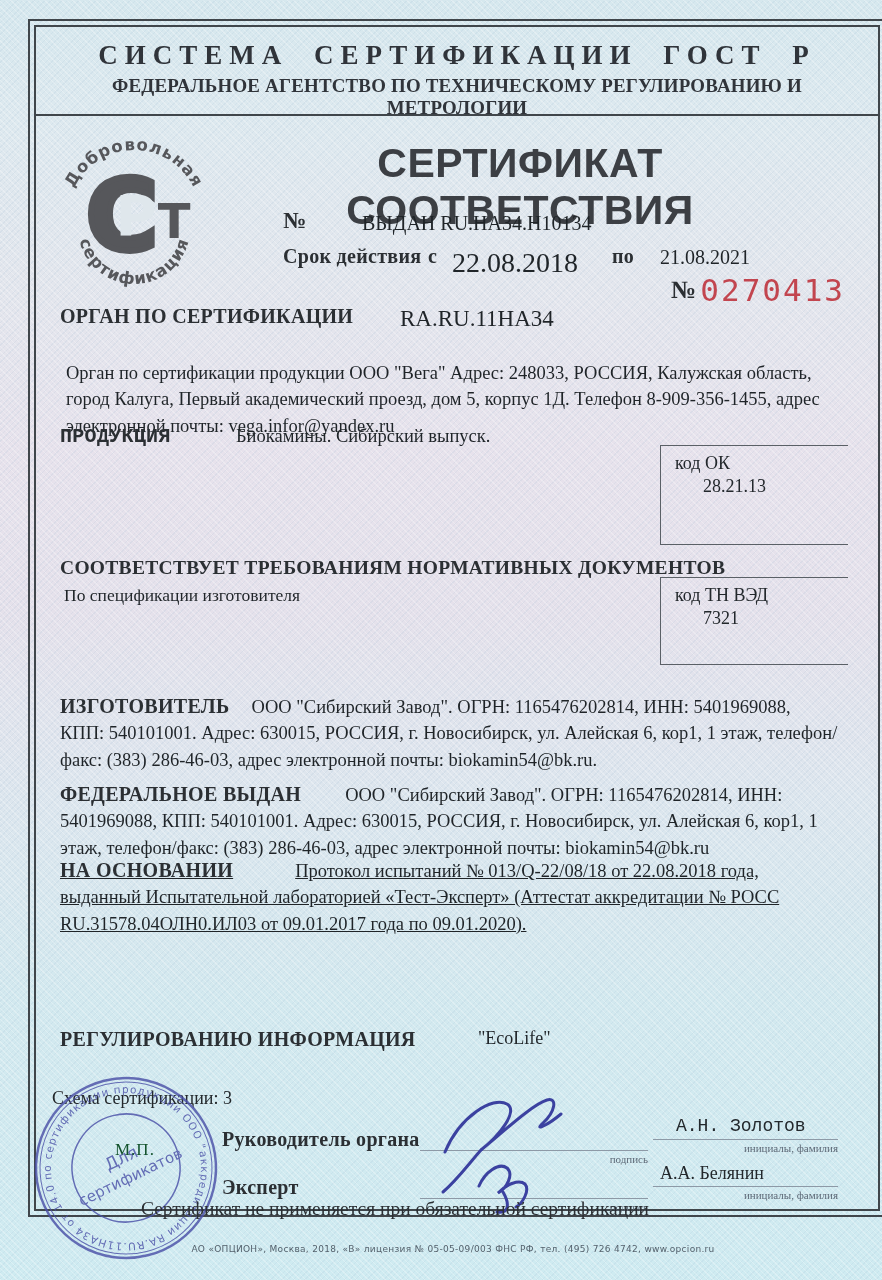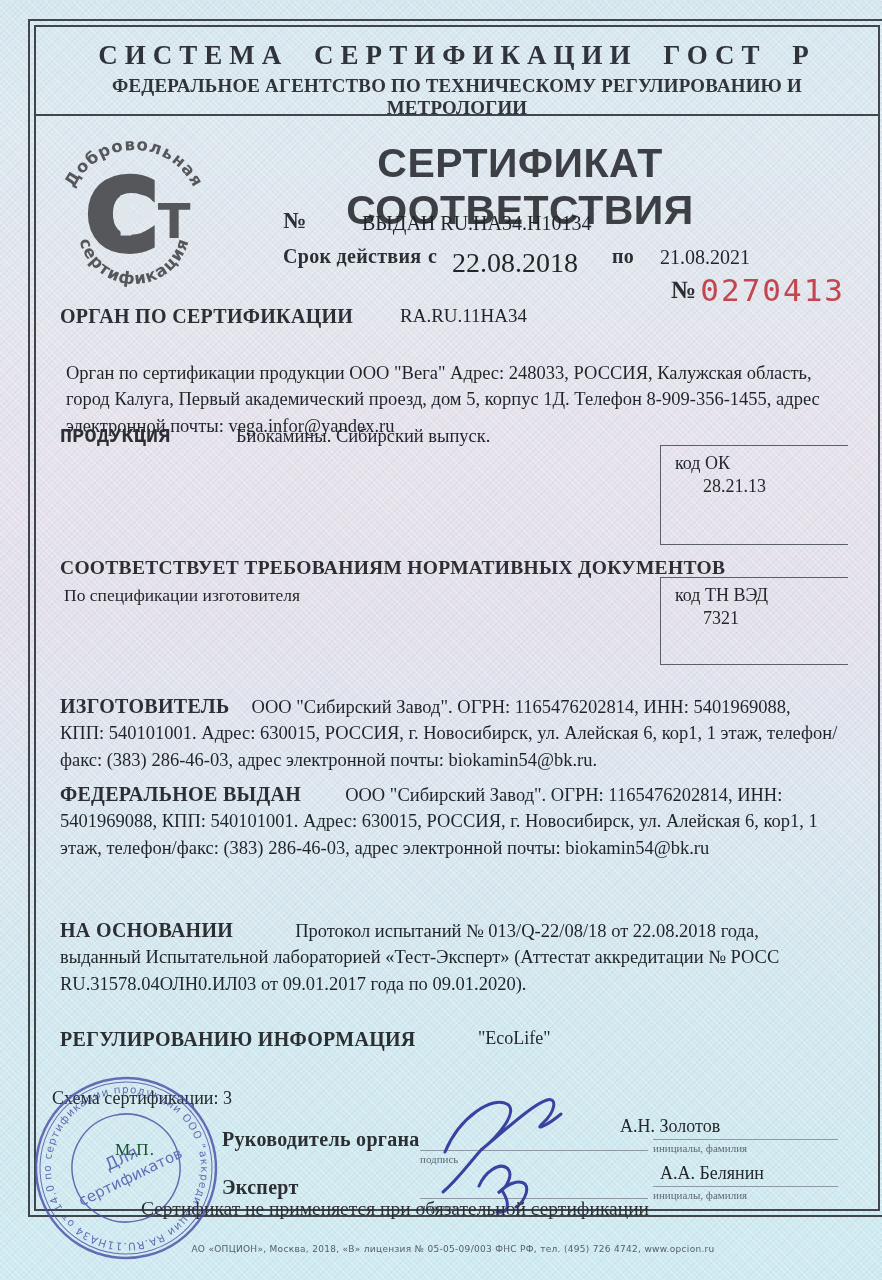--- a/index.html
+++ b/index.html
@@ -17,21 +17,21 @@
   .hdr-l2{margin-top:4px;font-size:19.5px;font-weight:bold;letter-spacing:.2px;color:#30343a;transform:scaleX(.97);}
   .title{left:205px;top:140px;width:630px;text-align:center;font-family:"Liberation Sans",sans-serif;
     font-size:41px;font-weight:bold;color:#3c3f44;letter-spacing:.5px;}
   .lbl{font-weight:bold;font-size:20px;color:#2b2f33;letter-spacing:.3px;}
   .txt{font-size:18.5px;line-height:1.42;color:#1f2428;}
   .codebox{width:187px;border:1.5px solid #5a6066;border-right:none;font-size:18px;color:#23282c;}
   .codebox .cl{margin:7px 0 0 14px;}
   .codebox .cv{margin:2px 0 10px 42px;}
   .redno{color:#c2454f;font-family:"DejaVu Sans Mono",monospace;font-size:31px;letter-spacing:2px;}
   .sigline{border-bottom:1.5px solid #8d99a6;height:0;}
-  .cap{font-size:11px;color:#5d6876;text-align:left;}
+  .cap{font-size:11px;color:#5d6876;text-align:right;}
   .name{font-size:18px;color:#23282c;}
   .note{width:730px;left:30px;top:1198px;text-align:center;font-size:19.5px;color:#2b2f33;}
   .fineprint{width:882px;left:0;top:1244px;text-align:center;font-family:"DejaVu Sans",sans-serif;
     font-size:9px;color:#54616c;letter-spacing:.3px;margin-left:12px;}
   .mp{font-size:17px;color:#14532d;letter-spacing:1px;}
   .scheme{font-size:18px;color:#23282c;}
 </style>
 </head>
 <body>
 
@@ -73,21 +73,21 @@
 <span class="abs txt" style="left:452px;top:243px;font-size:28px;">22.08.2018</span>
 <span class="abs lbl" style="left:612px;top:245px;">по</span>
 <span class="abs txt" style="left:660px;top:243px;font-size:20px;">21.08.2021</span>
 
 <div class="abs" style="left:610px;top:272px;width:235px;text-align:right;">
   <span class="lbl" style="font-size:25px;vertical-align:3px;">№</span>
   <span class="redno">0270413</span>
 </div>
 
 <span class="abs lbl" style="left:60px;top:305px;">ОРГАН ПО СЕРТИФИКАЦИИ</span>
-<span class="abs txt" style="left:400px;top:303px;font-size:19px;">RA.RU.11НА34</span>
+<span class="abs txt" style="left:400px;top:303px;font-size:23px;">RA.RU.11НА34</span>
 <div class="abs txt" style="left:66px;top:360px;width:772px;">Орган по сертификации продукции ООО "Вега" Адрес: 248033, РОССИЯ, Калужская область, город Калуга, Первый академический проезд, дом 5, корпус 1Д. Телефон 8-909-356-1455, адрес электронной почты: vega.infor@yandex.ru</div>
 
 <span class="abs lbl" style="left:60px;top:425px;font-family:Liberation Mono, monospace;">ПРОДУКЦИЯ</span>
 <span class="abs txt" style="left:236px;top:423px;">Биокамины. Сибирский выпуск.</span>
 <div class="abs codebox" style="left:660px;top:445px;height:98px;">
   <div class="cl">код ОК</div>
   <div class="cv">28.21.13</div>
 </div>
 
 <span class="abs lbl" style="left:60px;top:557px;font-size:19.5px;">СООТВЕТСТВУЕТ ТРЕБОВАНИЯМ НОРМАТИВНЫХ ДОКУМЕНТОВ</span>
@@ -98,21 +98,21 @@
 </div>
 
 <div class="abs txt" style="left:60px;top:692px;width:778px;">
   <span class="lbl" style="margin-right:22px;">ИЗГОТОВИТЕЛЬ</span><span>ООО "Сибирский Завод". ОГРН: 1165476202814, ИНН: 5401969088, КПП: 540101001. Адрес: 630015, РОССИЯ, г. Новосибирск, ул. Алейская 6, кор1, 1 этаж, телефон/факс: (383) 286-46-03, адрес электронной почты: biokamin54@bk.ru.</span>
 </div>
 
 <div class="abs txt" style="left:60px;top:780px;width:778px;">
   <span class="lbl" style="margin-right:44px;">ФЕДЕРАЛЬНОЕ ВЫДАН</span><span>ООО "Сибирский Завод". ОГРН: 1165476202814, ИНН: 5401969088, КПП: 540101001. Адрес: 630015, РОССИЯ, г. Новосибирск, ул. Алейская 6, кор1, 1 этаж, телефон/факс: (383) 286-46-03, адрес электронной почты: biokamin54@bk.ru</span>
 </div>
 
-<div class="abs txt" style="left:60px;top:916px;width:778px;">
+<div class="abs txt" style="left:60px;top:856px;width:778px;text-decoration:underline;">
   <span class="lbl" style="margin-right:62px;">НА ОСНОВАНИИ</span><span>Протокол испытаний № 013/Q-22/08/18 от 22.08.2018 года, выданный Испытательной лабораторией «Тест-Эксперт» (Аттестат аккредитации № РОСС RU.31578.04ОЛН0.ИЛ03 от 09.01.2017 года по 09.01.2020).</span>
 </div>
 
 <span class="abs lbl" style="left:60px;top:1028px;">РЕГУЛИРОВАНИЮ ИНФОРМАЦИЯ</span>
 <span class="abs txt" style="left:478px;top:1026px;font-size:18px;">"EcoLife"</span>
 
 <span class="abs scheme" style="left:52px;top:1088px;">Схема сертификации: 3</span>
 
 <svg class="abs" style="left:22px;top:1068px;transform:rotate(-14deg);opacity:.82;" width="208" height="200" viewBox="0 0 200 200">
   <defs>
@@ -132,21 +132,21 @@
     <text x="100" y="95" font-size="17" text-anchor="middle">Для</text>
     <text x="100" y="115" font-size="15" text-anchor="middle">сертификатов</text>
   </g>
 </svg>
 
 <span class="abs mp" style="left:115px;top:1140px;">М.П.</span>
 
 <span class="abs lbl" style="left:222px;top:1128px;">Руководитель органа</span>
 <div class="abs sigline" style="left:420px;top:1150px;width:228px;"></div>
 <div class="abs cap" style="left:420px;top:1153px;width:228px;">подпись</div>
-<span class="abs name" style="left:620px;top:1116px;">А.Н. Золотов</span>
+<span class="abs name" style="left:676px;top:1116px;font-family:Liberation Mono, monospace;">А.Н. Золотов</span>
 <div class="abs sigline" style="left:653px;top:1139px;width:185px;"></div>
 <div class="abs cap" style="left:653px;top:1142px;width:185px;">инициалы, фамилия</div>
 
 <span class="abs lbl" style="left:222px;top:1176px;">Эксперт</span>
 <div class="abs sigline" style="left:420px;top:1198px;width:228px;"></div>
 <div class="abs cap" style="left:420px;top:1201px;width:228px;">подпись</div>
 <span class="abs name" style="left:660px;top:1163px;">А.А. Белянин</span>
 <div class="abs sigline" style="left:653px;top:1186px;width:185px;"></div>
 <div class="abs cap" style="left:653px;top:1189px;width:185px;">инициалы, фамилия</div>
 

